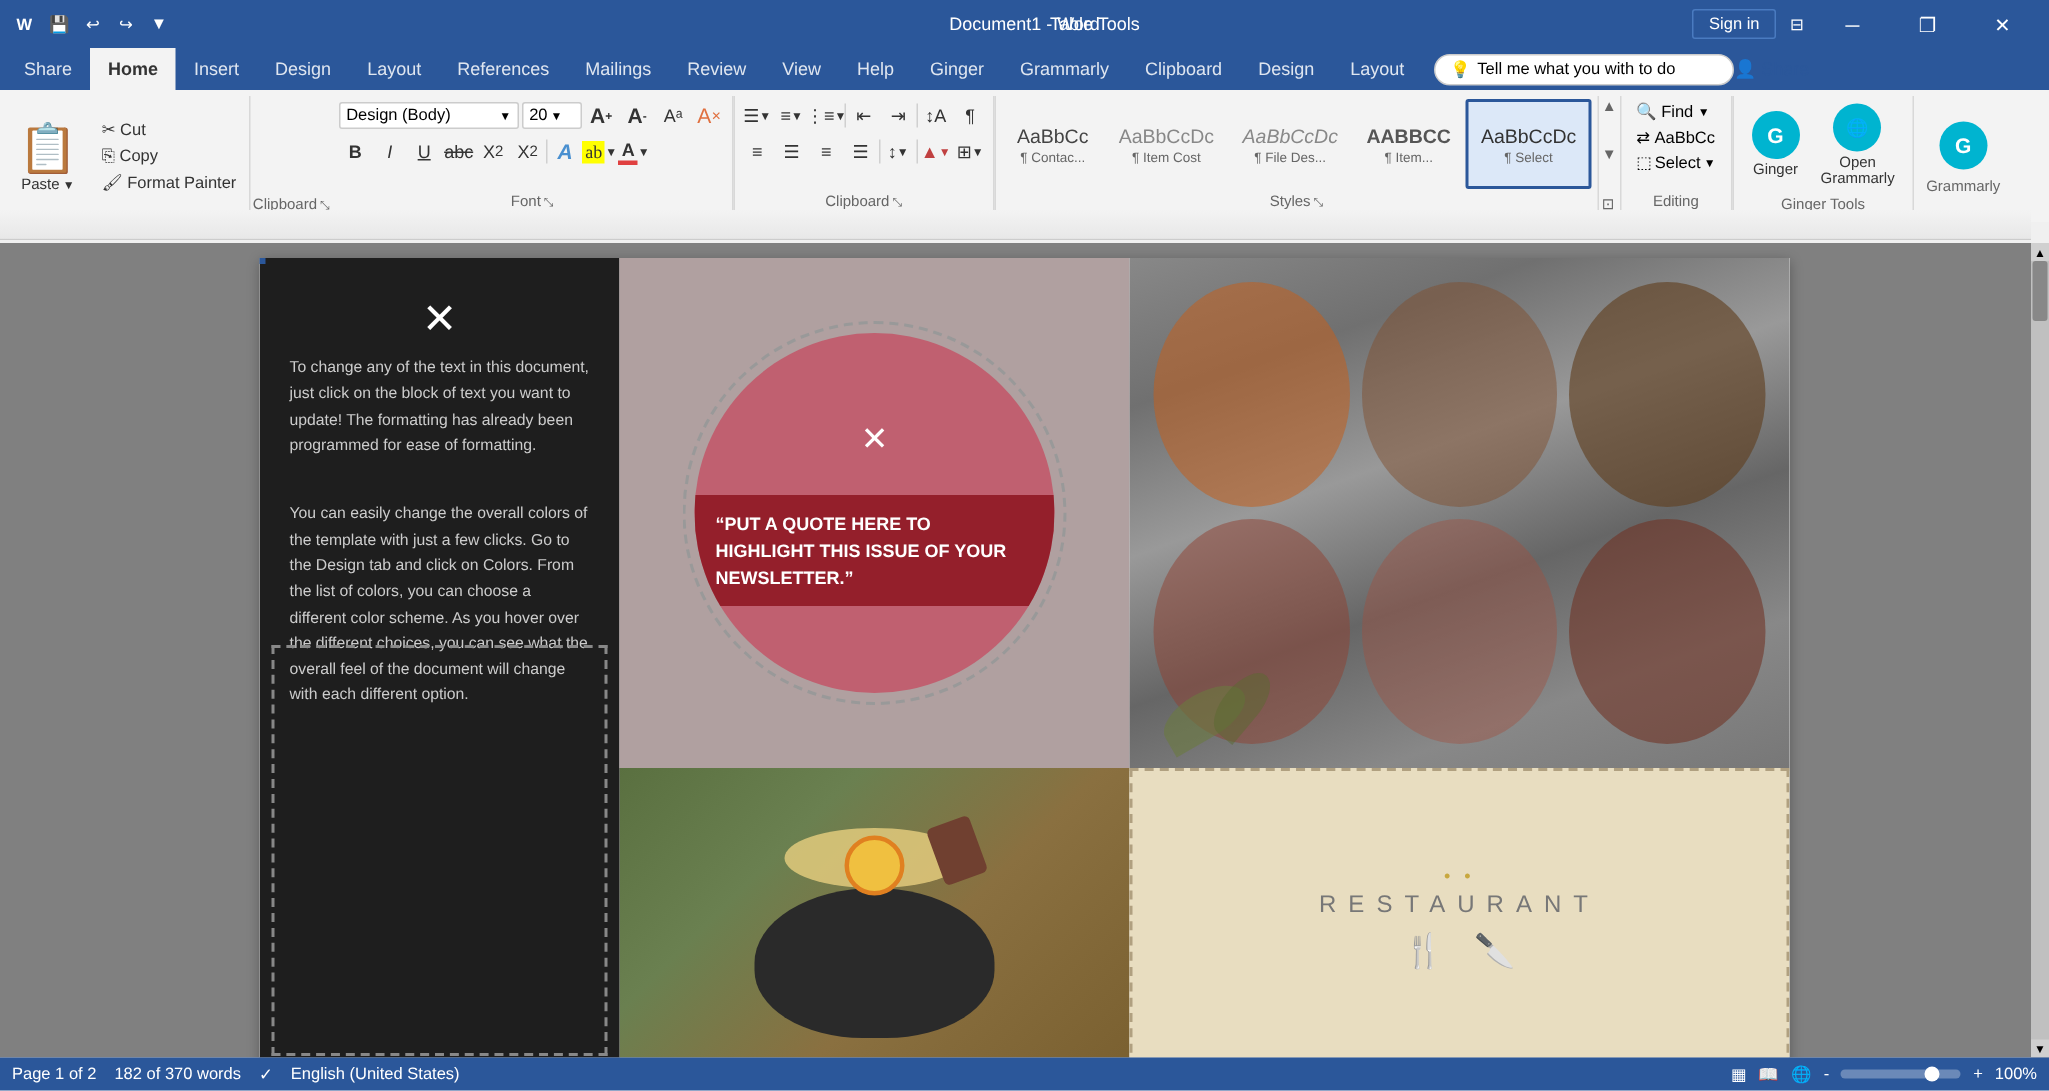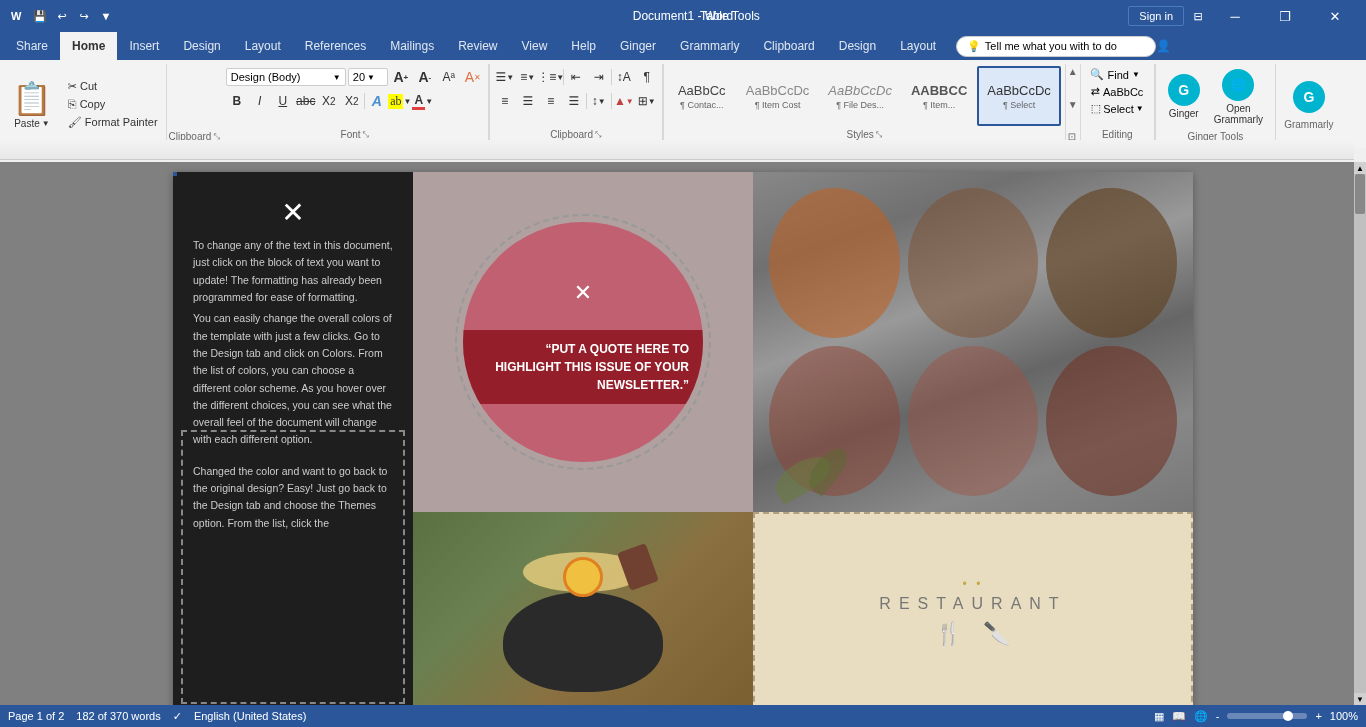--- a/index.html
+++ b/index.html
@@ -349,36 +349,35 @@
 
 <div class="doc-area">
   <div class="doc-page">
 
     <div class="move-handle">✛</div>
 
     <div style="display:grid;grid-template-columns:240px 340px 1fr;min-height:540px;">
 
       <div style="background:#1e1e1e;color:white;padding:24px 20px;position:relative;">
         <div style="text-align:center;font-size:28px;margin-bottom:8px;">✕</div>
-        <div style="font-size:10.5px;color:#ccc;line-height:1.65;margin-bottom:4px;">To change any of the text in this document, just click on the block of text you want to update!  The formatting has already been programmed for ease of formatting.</div>
+        <div style="font-size:10.5px;color:#ccc;line-height:1.65;margin-bottom:28px;">To change any of the text in this document, just click on the block of text you want to update!  The formatting has already been programmed for ease of formatting.</div>
         <div style="font-size:10.5px;color:#ccc;line-height:1.65;margin-bottom:14px;">You can easily change the overall colors of the template with just a few clicks.  Go to the Design tab and click on Colors.  From the list of colors, you can choose a different color scheme.  As you hover over the different choices, you can see what the overall feel of the document will change with each different option.</div>
-        <div style="font-size:10.5px;color:#ccc;line-height:1.65;">Changed the color and want to go back to the original design?  Easy!  Just go back to the Design tab and choose the Themes option.  From the list, click the</div>
 
         <div style="border:2px dashed #888;position:absolute;top:258px;left:8px;right:8px;bottom:8px;pointer-events:none;"></div>
       </div>
 
       <div style="display:flex;flex-direction:column;">
 
         <div style="background:#b0a0a0;display:flex;align-items:center;justify-content:center;min-height:340px;position:relative;">
 
           <div style="position:absolute;width:256px;height:256px;border-radius:50%;border:2px dashed #999;pointer-events:none;"></div>
 
           <div style="width:240px;height:240px;border-radius:50%;background:#c06070;display:flex;flex-direction:column;align-items:center;justify-content:center;overflow:hidden;">
             <div style="font-size:22px;color:white;margin-bottom:6px;">✕</div>
-            <div style="background:rgba(140,20,30,0.85);padding:10px 14px;text-align:right;margin-top:18px;">
+            <div style="background:rgba(140,20,30,0.85);padding:10px 14px;text-align:left;margin-top:18px;">
               <div style="color:white;font-size:12px;font-weight:bold;text-transform:uppercase;line-height:1.5;">“PUT A QUOTE HERE TO HIGHLIGHT THIS ISSUE OF YOUR NEWSLETTER.”</div>
             </div>
           </div>
         </div>
 
         <div style="background:linear-gradient(135deg,#5a7040 0%,#6a8050 30%,#8a7040 60%,#7a6030 100%);min-height:200px;flex:1;display:flex;align-items:center;justify-content:center;overflow:hidden;">
 
           <div style="position:relative;width:180px;height:160px;">
             <div style="width:160px;height:100px;background:#2a2a2a;border-radius:50% 50% 45% 45%;position:absolute;bottom:0;left:10px;"></div>
             <div style="width:120px;height:40px;background:#e8d080;border-radius:50%;position:absolute;top:20px;left:30px;opacity:0.8;"></div>

